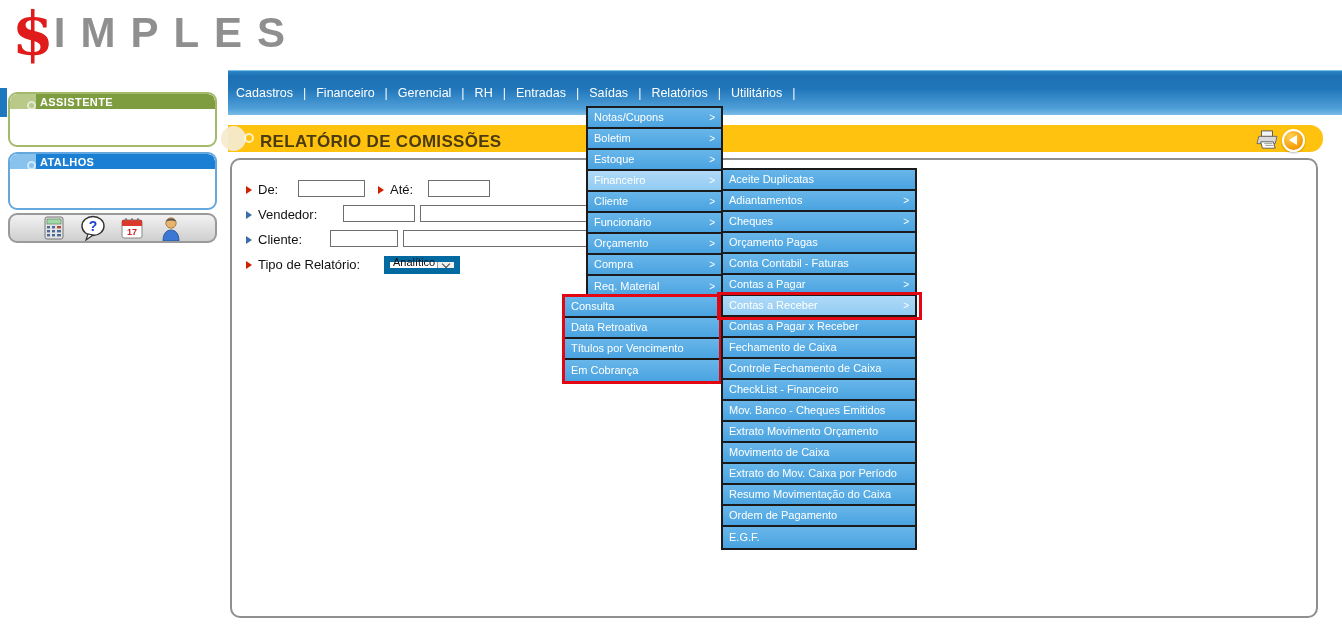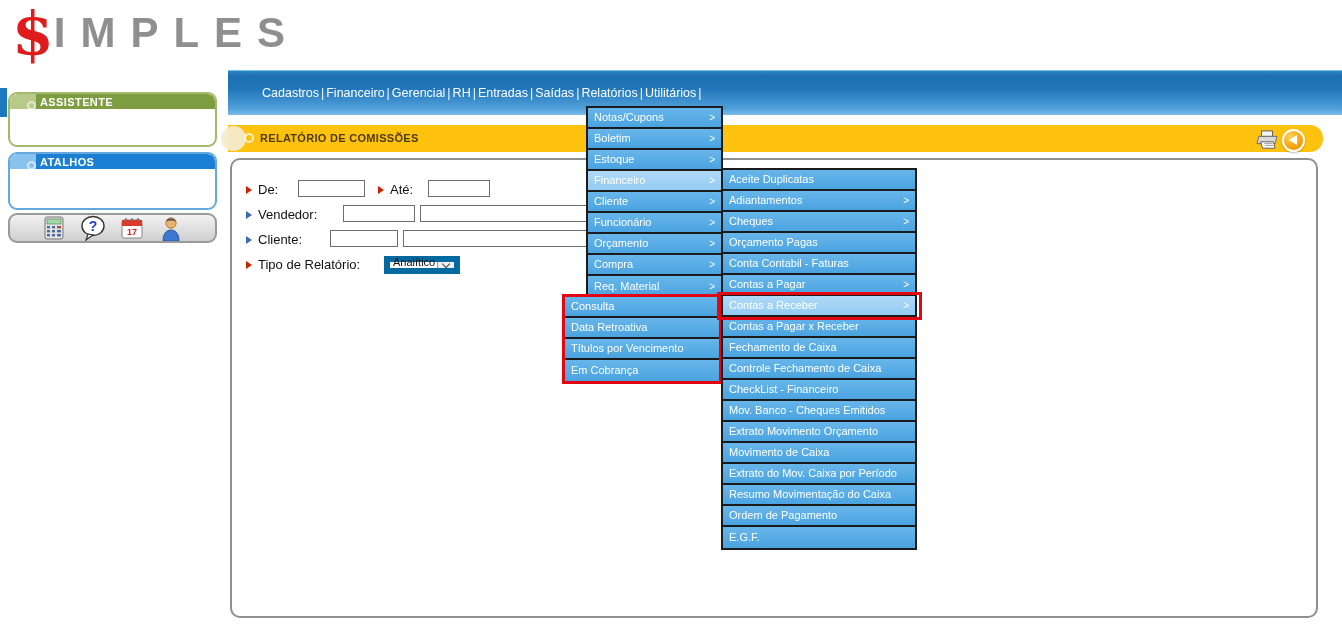--- a/index.html
+++ b/index.html
@@ -17,33 +17,33 @@
   .logo .dollar{font-family:"DejaVu Serif",serif;font-size:60px;line-height:64px;color:#e01b1b;font-weight:bold}
   .logo .rest{font-size:42px;letter-spacing:15px;color:#8f8f8f;font-weight:600;vertical-align:8px}
 
   
   .left-strip{position:absolute;left:0;top:88px;width:7px;height:29px;background:var(--topbar_blue)}
 
   
   .topbar{position:absolute;left:228px;top:70px;width:1114px;height:45px;
     background:linear-gradient(180deg,#2a85c6 0%,#1d6fb2 12%,#2076ba 40%,#4f9fd8 85%,#7cbde9 100%);
     border-top:1px solid #7cc0ec}
-  .menubar{display:flex;align-items:center;height:100%;padding-left:32px;
+  .menubar{display:flex;align-items:center;height:100%;padding-left:6px;gap:8px;
     color:#fff;font-size:12.5px}
   .mb-item{cursor:pointer;padding:0 2px}
   .mb-sep{opacity:.95}
 
   
   .titlebar{position:absolute;left:228px;top:125px;width:1095px;height:27px;
     background:var(--bar_yellow);border-radius:0 13px 13px 0}
   .titlebar .decor-disk{position:absolute;left:-7px;top:1px;width:25px;height:25px;border-radius:50%;
     background:#f4ebcf;opacity:.95}
   .titlebar .decor-ring{position:absolute;left:16px;top:8px;width:10px;height:10px;border-radius:50%;
     border:2px solid rgba(255,255,255,.75)}
-  .titlebar .ttl{position:absolute;left:32px;top:7px;font-size:11px;font-weight:bold;color:#4a3b10;letter-spacing:.3px}
+  .titlebar .ttl{position:absolute;left:32px;top:7px;font-size:17px;font-weight:bold;color:#4a3b10;letter-spacing:.3px}
   .tb-icons{position:absolute;right:18px;top:2px;display:flex;align-items:center;gap:2px}
   .btn-back{width:23px;height:23px;border-radius:50%;border:2px solid #fff;
     background:radial-gradient(circle at 35% 30%,#ffd257,#f59a00 70%,#e07c00);
     display:flex;align-items:center;justify-content:center;cursor:pointer;box-shadow:0 1px 2px rgba(0,0,0,.25)}
   .btn-back .tri{width:0;height:0;border-top:5px solid transparent;border-bottom:5px solid transparent;
     border-right:8px solid #fff;margin-right:2px}
 
   
   .panel{position:absolute;left:8px;width:209px;background:#fff;border-radius:9px;overflow:hidden}
   .panel-assistente{top:92px;height:55px;border:2px solid #a3b96b}

